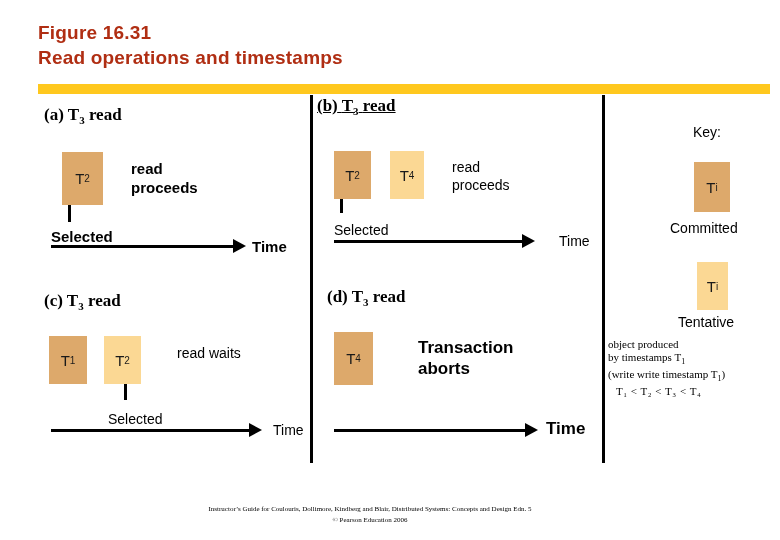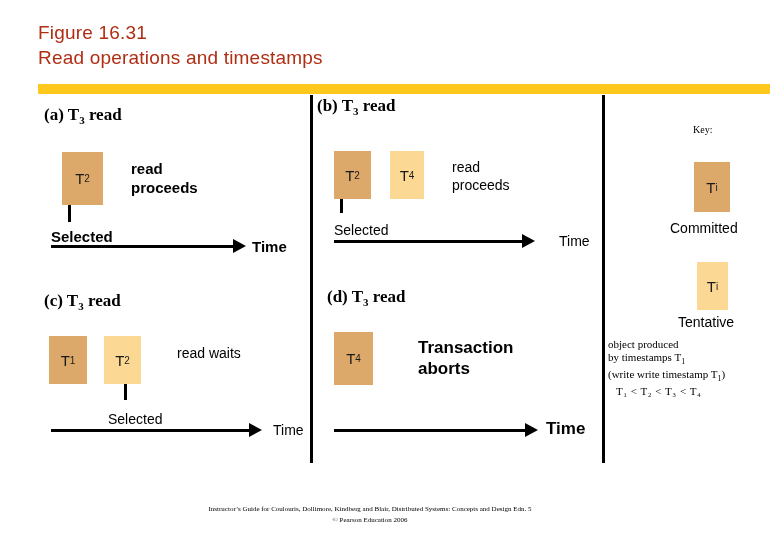--- a/index.html
+++ b/index.html
@@ -17,21 +17,21 @@
   }
   .abs { position: absolute; }
 
   
   #title {
     left: 38px;
     top: 20px;
     width: 640px;
     color: #B02E13;
     font-family: "Liberation Sans", sans-serif;
-    font-weight: normal;
+    font-weight: bold;
     font-size: 19px;
     line-height: 25px;
     letter-spacing: 0.2px;
   }
   #title .line { display: block; white-space: nowrap; }
 
   
   #yellow-bar {
     left: 38px;
     top: 84px;
@@ -104,22 +104,22 @@
     border-bottom: 7px solid transparent;
     border-left: 13px solid #000000;
   }
   .tick {
     width: 3px;
     background: #000000;
   }
 
   
   .key-title {
-    font-family: Liberation Serif, serif;
-    font-size: 10px;
+    font-family: Liberation Sans, sans-serif;
+    font-size: 14px;
   }
   .key-caption {
     font-family: "Liberation Sans", sans-serif;
     font-size: 14px;
   }
   #key-note {
     font-family: "Liberation Serif", serif;
     font-size: 11px;
     line-height: 13px;
     white-space: nowrap;
@@ -169,21 +169,21 @@
 <div class="abs lbl-bold" style="left:131px; top:159px;">
   <span style="display:block;">read</span>
   <span style="display:block;">proceeds</span>
 </div>
 
 <div class="abs lbl-bold" style="left:51px; top:227px;">Selected</div>
 <div class="abs axis-line" style="left:51px; top:245px; width:184px;"></div>
 <div class="abs axis-head" style="left:233px; top:239px;"></div>
 <div class="abs lbl-bold" style="left:252px; top:237px;">Time</div>
 
-<div class="abs panel-caption" style="left:317px; top:96px;">
+<div class="abs panel-caption" style="left:317px; top:96px;text-decoration:underline;">
   <span>(b)</span>
   <span>T</span><sub>3</sub>
   <span>read</span>
 </div>
 
 <div class="abs txbox committed" style="left:334px; top:151px; width:37px; height:48px;">
   <span>T</span>
     <sub>2</sub>
 </div>
 <div class="abs txbox tentative" style="left:390px; top:151px; width:34px; height:48px;">

